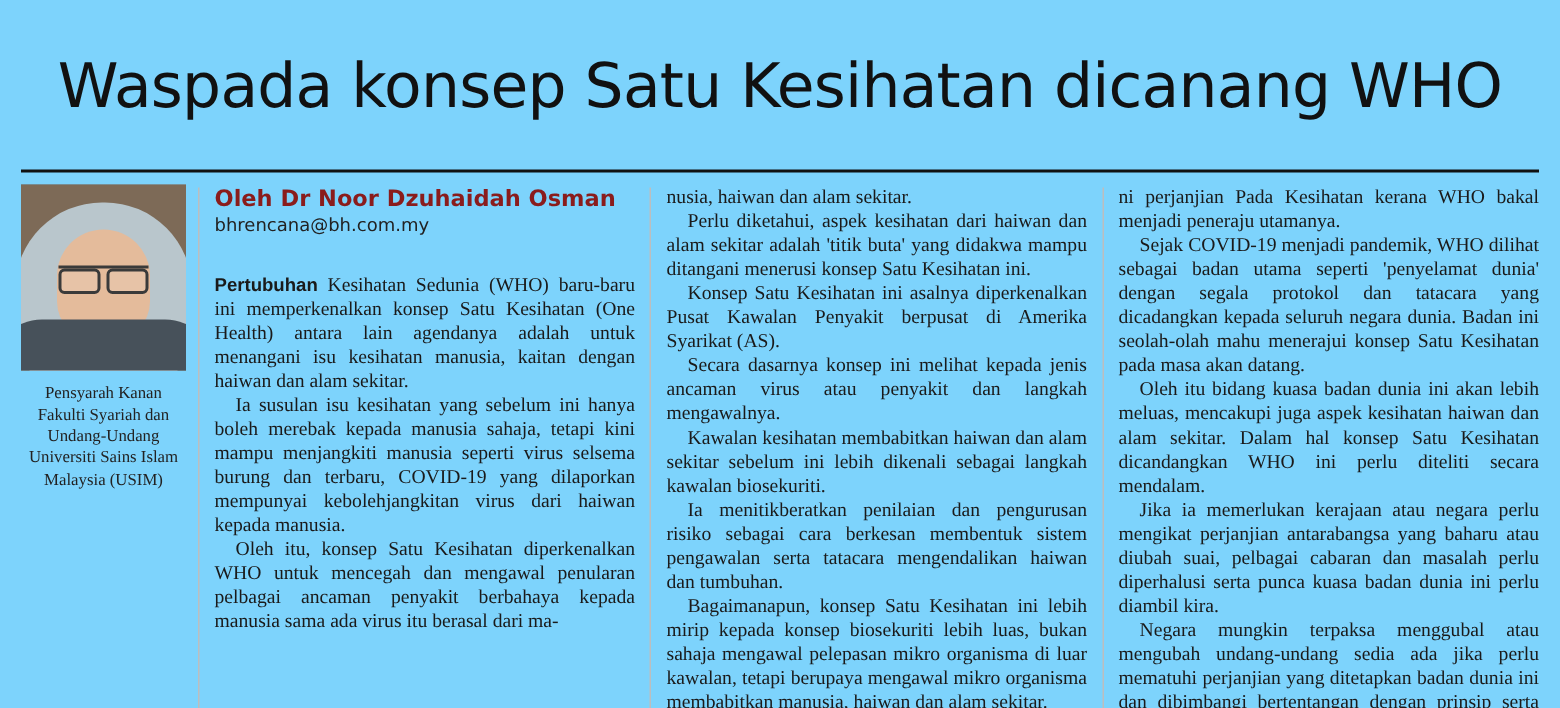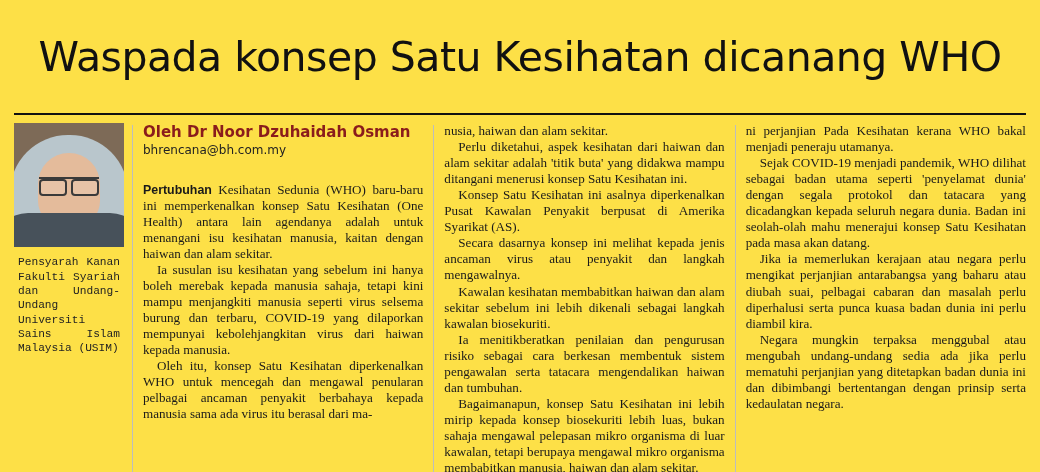--- a/index.html
+++ b/index.html
@@ -13,21 +13,21 @@
     font-family: "Liberation Serif", serif;
     color: #1a1a1a;
     overflow: hidden;
   }
   .page {
     position: relative;
     width: 1040px;
     height: 472px;
     box-sizing: border-box;
     padding: 6px 14px 8px 14px;
-    background: #fde047;
+    background: #7dd3fc;
   }
   .headline {
     font-family: "DejaVu Sans", sans-serif;
     font-weight: 400;
     font-size: 41px;
     line-height: 1.08;
     letter-spacing: -0.5px;
     text-align: center;
     color: #111;
     padding: 2px 0 6px 0;
@@ -146,24 +146,25 @@
     position: absolute;
     left: 50%;
     bottom: 0;
     transform: translateX(-50%);
     width: 150px;
     height: 34px;
     background: #47515a;
     border-radius: 60px 60px 0 0;
   }
   .caption {
-    font-family: Liberation Mono, monospace;
+    font-family: Liberation Serif, serif;
     font-size: 11.2px;
     line-height: 1.28;
     color: #222;
+    text-align: center;
     padding: 4px 4px 8px 4px;
   }
   .col-1-body {
     font-size: 13.1px;
   }
 </style>
 </head>
 <body>
 
 <div class="page">
@@ -210,19 +211,20 @@
       <p class="para">Ia menitikberatkan penilaian dan pengurusan risiko sebagai cara berkesan membentuk sistem pengawalan serta tatacara mengendalikan haiwan dan tumbuhan.</p>
       <p class="para">Bagaimanapun, konsep Satu Kesihatan ini lebih mirip kepada konsep biosekuriti lebih luas, bukan sahaja mengawal pelepasan mikro organisma di luar kawalan, tetapi berupaya mengawal mikro organisma membabitkan manusia, haiwan dan alam sekitar.</p>
 
     </div>
 
     <div class="divider"></div>
 
     <div class="col col-4">
       <p class="para first">ni perjanjian Pada Kesihatan kerana WHO bakal menjadi peneraju utamanya.</p>
       <p class="para">Sejak COVID-19 menjadi pandemik, WHO dilihat sebagai badan utama seperti 'penyelamat dunia' dengan segala protokol dan tatacara yang dicadangkan kepada seluruh negara dunia. Badan ini seolah-olah mahu menerajui konsep Satu Kesihatan pada masa akan datang.</p>
+      <p class="para">Oleh itu bidang kuasa badan dunia ini akan lebih meluas, mencakupi juga aspek kesihatan haiwan dan alam sekitar. Dalam hal konsep Satu Kesihatan dicandangkan WHO ini perlu diteliti secara mendalam.</p>
       <p class="para">Jika ia memerlukan kerajaan atau negara perlu mengikat perjanjian antarabangsa yang baharu atau diubah suai, pelbagai cabaran dan masalah perlu diperhalusi serta punca kuasa badan dunia ini perlu diambil kira.</p>
       <p class="para">Negara mungkin terpaksa menggubal atau mengubah undang-undang sedia ada jika perlu mematuhi perjanjian yang ditetapkan badan dunia ini dan dibimbangi bertentangan dengan prinsip serta kedaulatan negara.</p>
 
     </div>
 
   </div>
 </div>
 
 </body></html>

